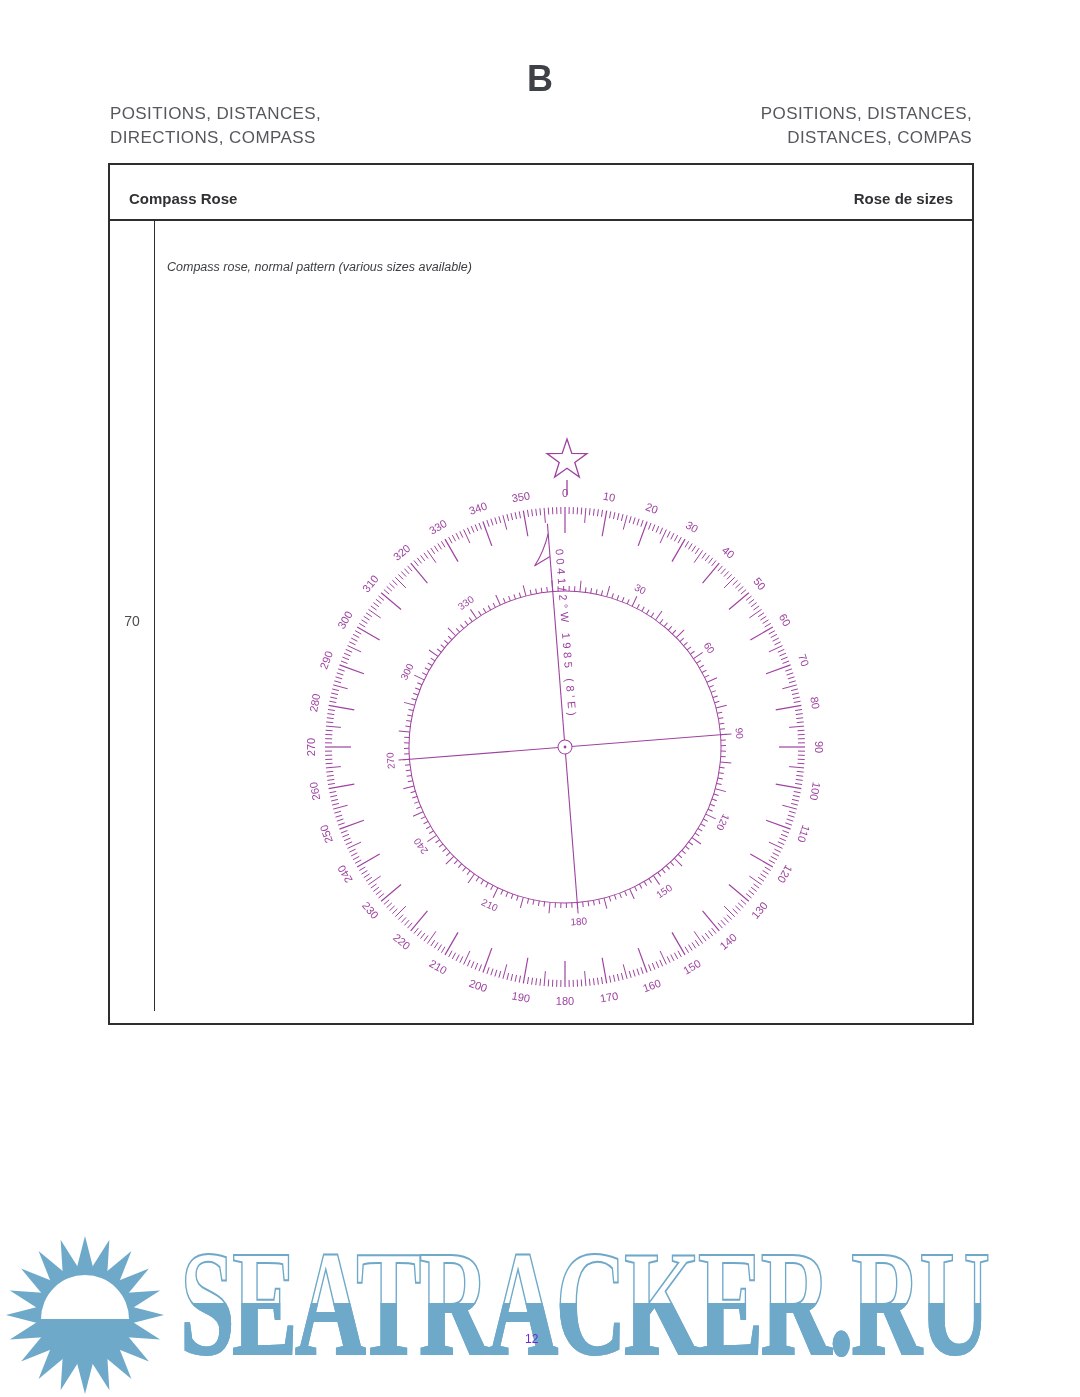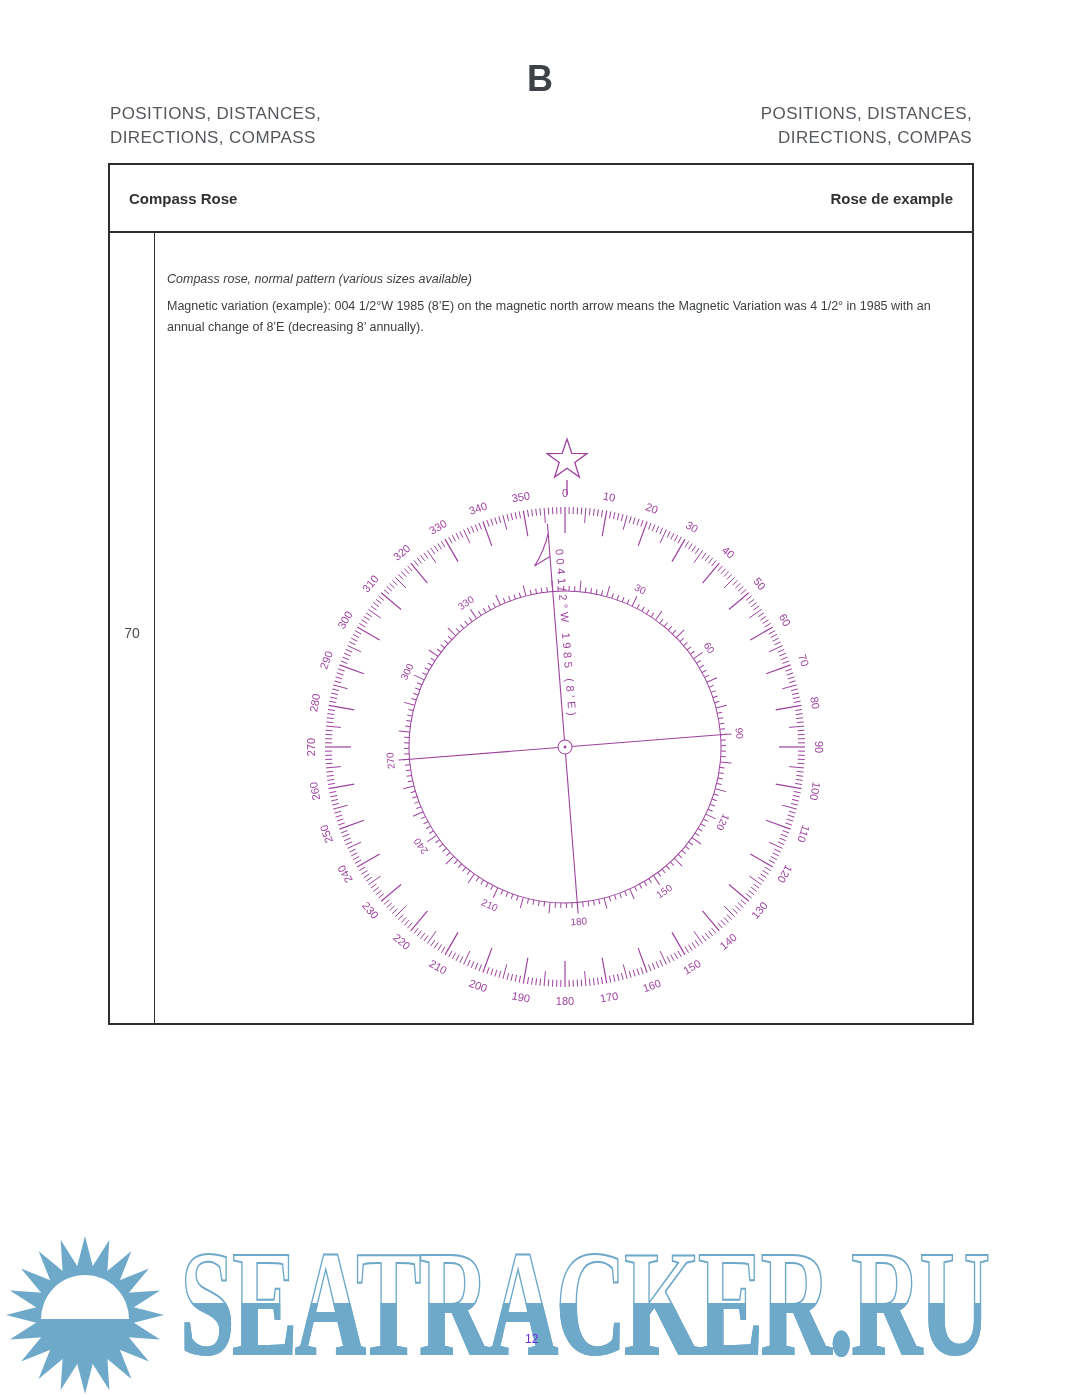--- a/index.html
+++ b/index.html
@@ -7,21 +7,21 @@
   #page{position:relative;width:1080px;height:1397px;background:#fff;overflow:hidden;}
 
   .page-letter{position:absolute;left:0;top:58px;width:1080px;text-align:center;
     font-size:36px;font-weight:bold;color:#3e4246;}
   .hdr{position:absolute;top:102px;font-size:17px;line-height:24px;color:#55585c;letter-spacing:.4px;}
   .hdr-left{left:110px;text-align:left;}
   .hdr-right{right:108px;text-align:right;}
 
   .table-box{position:absolute;left:108px;top:163px;width:866px;height:862px;
     border:2px solid #2e2e2e;box-sizing:border-box;}
-  .table-header{position:relative;height:68px;border-bottom:2px solid #2e2e2e;box-sizing:border-box;padding-left:27px;}
+  .table-header{position:relative;height:56px;border-bottom:2px solid #2e2e2e;box-sizing:border-box;padding-left:27px;}
   .title-en{position:absolute;left:19px;top:25px;font-size:15px;font-weight:bold;color:#2f3133;}
   .title-fr{position:absolute;right:19px;top:25px;font-size:15px;font-weight:bold;color:#2f3133;}
   .table-body{position:relative;height:790px;}
   .num-col{position:absolute;left:0;top:0;width:45px;height:100%;
     border-right:1.5px solid #2e2e2e;box-sizing:border-box;
     text-align:center;color:#4a4d50;font-size:14px;}
   .num-col span{position:absolute;top:392px;left:0;width:100%;}
   .cell{position:absolute;left:45px;top:0;right:0;bottom:0;}
   .para{position:absolute;left:12px;right:8px;font-size:12.5px;line-height:20.5px;color:#3d4043;}
   .p1{top:36px;font-style:italic;}
@@ -48,35 +48,34 @@
 <div id="page">
 
   <div class="page-letter">B</div>
 
   <div class="hdr hdr-left">
     <div>POSITIONS, DISTANCES,</div>
     <div>DIRECTIONS, COMPASS</div>
   </div>
   <div class="hdr hdr-right">
     <div>POSITIONS, DISTANCES,</div>
-    <div>DIRECTIONS, COMPAS</div>
+    <div>DISTANCES, COMPAS</div>
   </div>
 
   <div class="table-box">
     <div class="table-header">
       <div class="title-en">Compass Rose</div>
-      <div class="title-fr">Rose de example</div>
+      <div class="title-fr">Rose de sizes</div>
     </div>
     <div class="table-body">
       <div class="num-col">
         <span>70</span>
       </div>
       <div class="cell">
         <div class="para p1">Compass rose, normal pattern (various sizes available)</div>
-        <div class="para p2">Magnetic variation (example): 004 1/2°W 1985 (8’E) on the magnetic north arrow means the Magnetic Variation was 4 1/2° in 1985 with an annual change of 8’E (decreasing 8’ annually).</div>
         <div class="para p3">
         </div>
       </div>
     </div>
   </div>
 
   <svg id="rose-svg" width="640" height="640" viewBox="-320 -320 640 640">
       <g stroke="#9E42A0" fill="none" stroke-width="1.3">
         <path d="M2.00 -308.00 L6.82 -293.63 L21.97 -293.49 L9.80 -284.47 L14.34 -270.01 L2.00 -278.80 L-10.34 -270.01 L-5.80 -284.47 L-17.97 -293.49 L-2.82 -293.63 Z"></path>
         <line x1="2" y1="-267" x2="2" y2="-252"></line>

